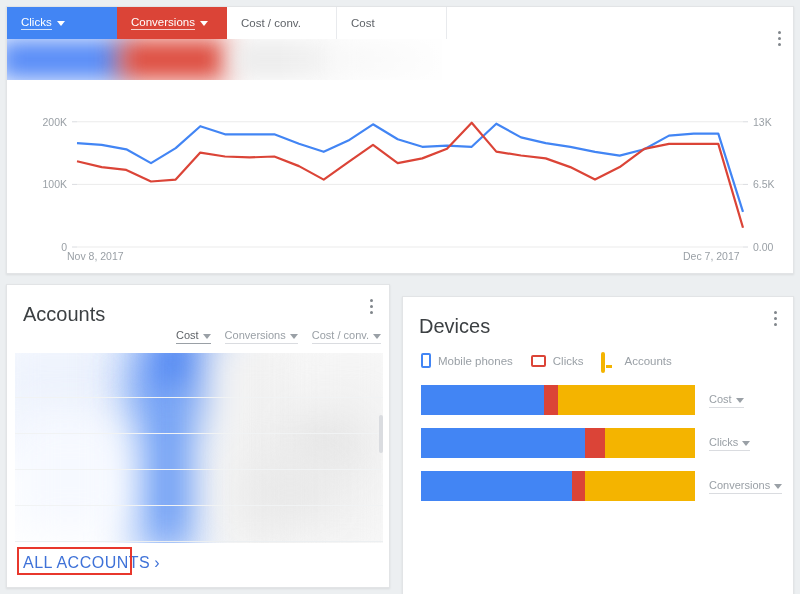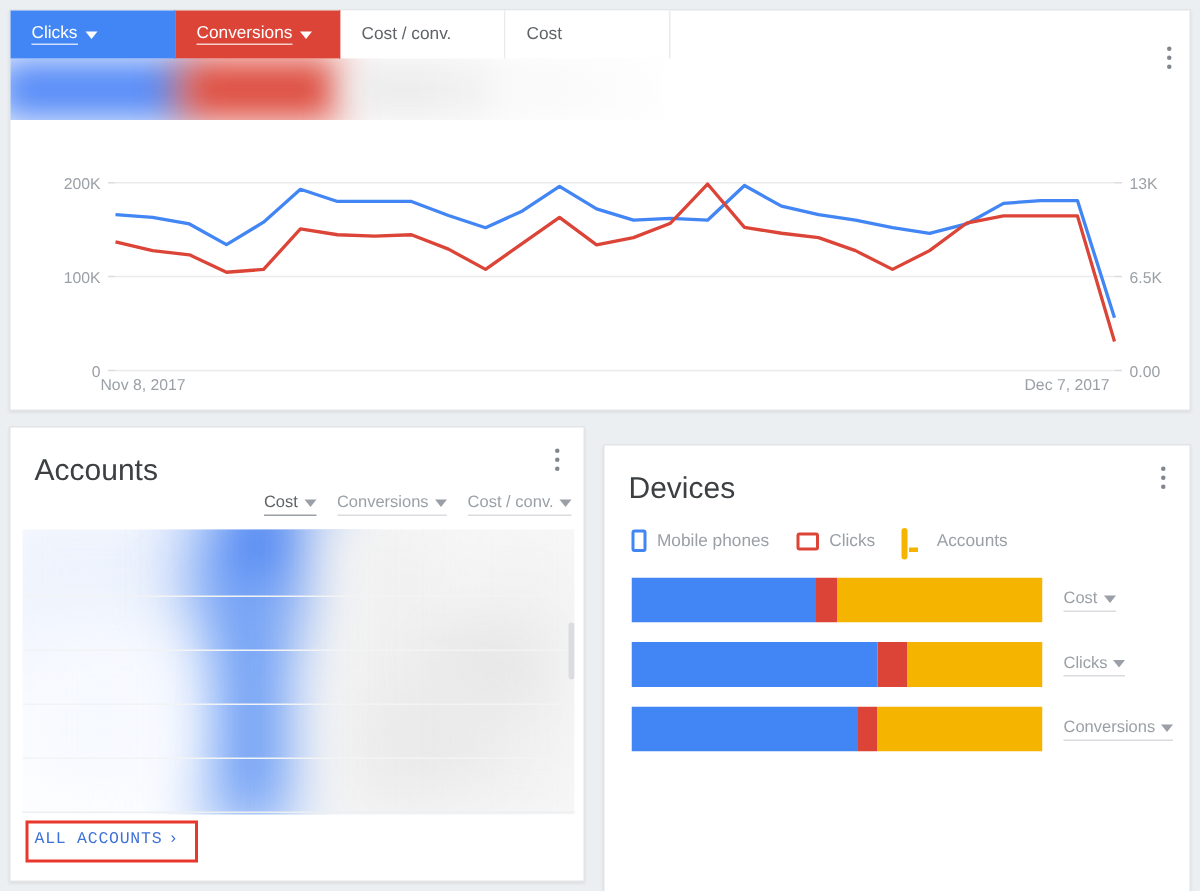--- a/index.html
+++ b/index.html
@@ -93,21 +93,21 @@
 
   
   .acc-body { position: absolute; left: 8px; top: 68px; width: 368px; height: 190px; overflow: hidden; background: #fff; }
   .acc-body .blob { position: absolute; filter: blur(22px); }
   .acc-body .r-line { position: absolute; left: 0; width: 368px; height: 1px; background: #f1f3f4; }
   .acc-scroll { position: absolute; right: 0; top: 62px; width: 4px; height: 38px; background: #dadce0; border-radius: 2px; }
 
   .acc-footer { position: absolute; left: 8px; bottom: 0; width: 368px; height: 46px; border-top: 1px solid #eceff1; }
   .all-accounts {
     position: absolute; left: 8px; top: 12px;
-    font-size: 11px; color: #3f72d8; letter-spacing: .5px; cursor: pointer; font-family: Liberation Mono, monospace;
+    font-size: 16px; color: #3f72d8; letter-spacing: .5px; cursor: pointer;
   }
   .all-accounts .chev { margin-left: 4px; }
   .annot-box {
     position: absolute; left: 2px; top: 5px; width: 115px; height: 28px;
     border: 2px solid #e8372c; pointer-events: none;
   }
 
   
   #devices-card { left: 402px; top: 296px; width: 392px; height: 304px; }
   #devices-kebab { left: 363px; top: 14px; }

